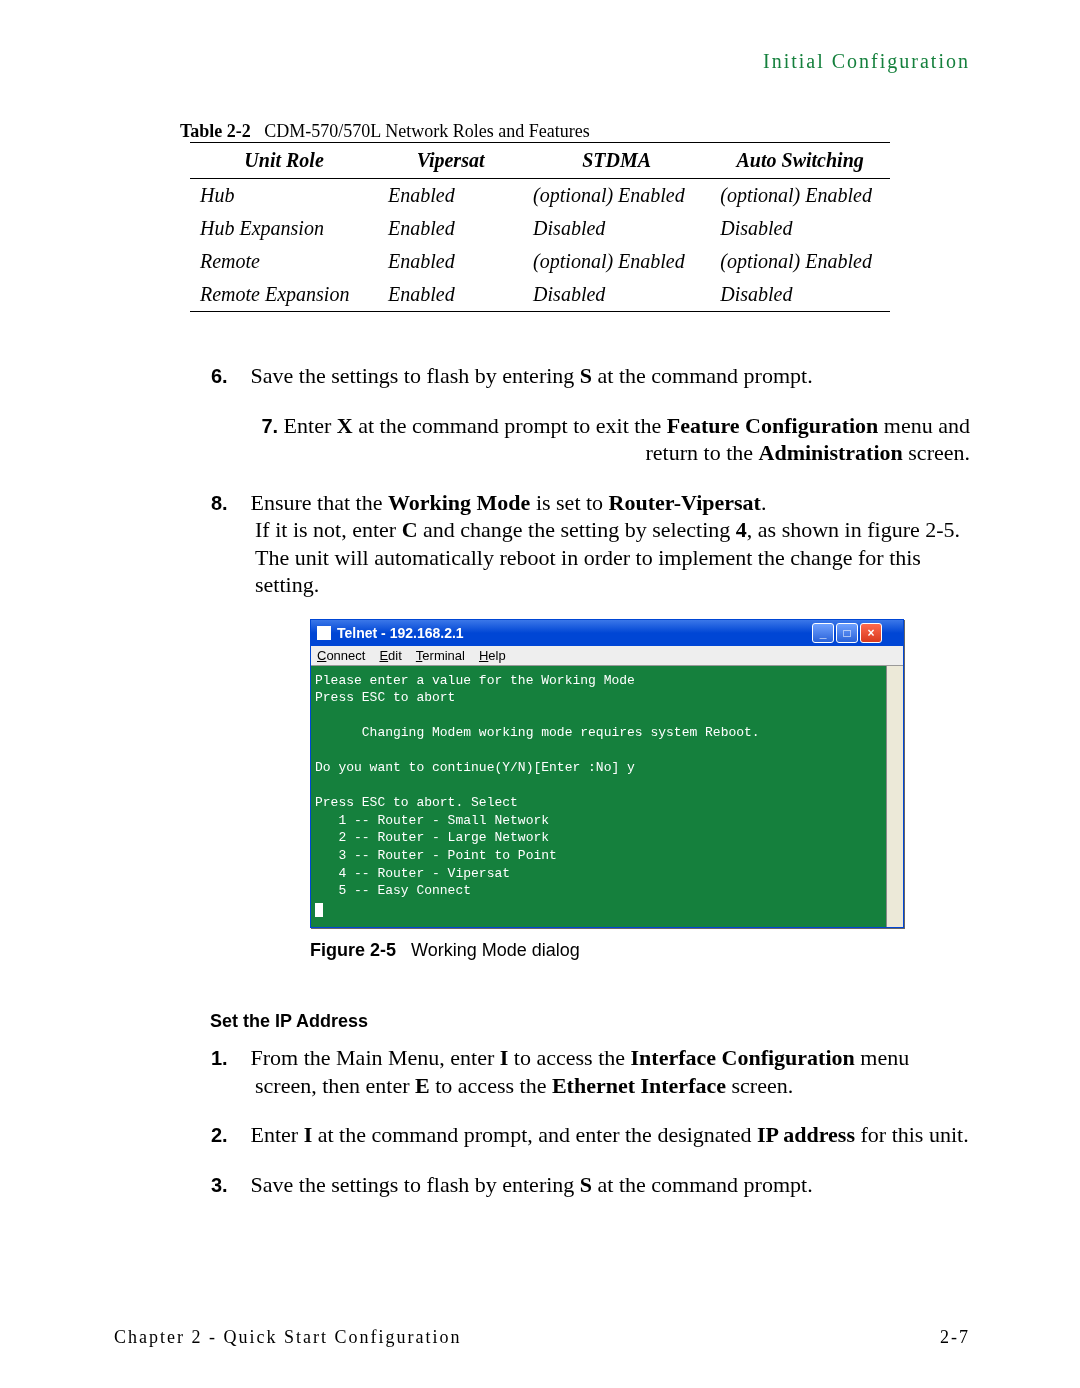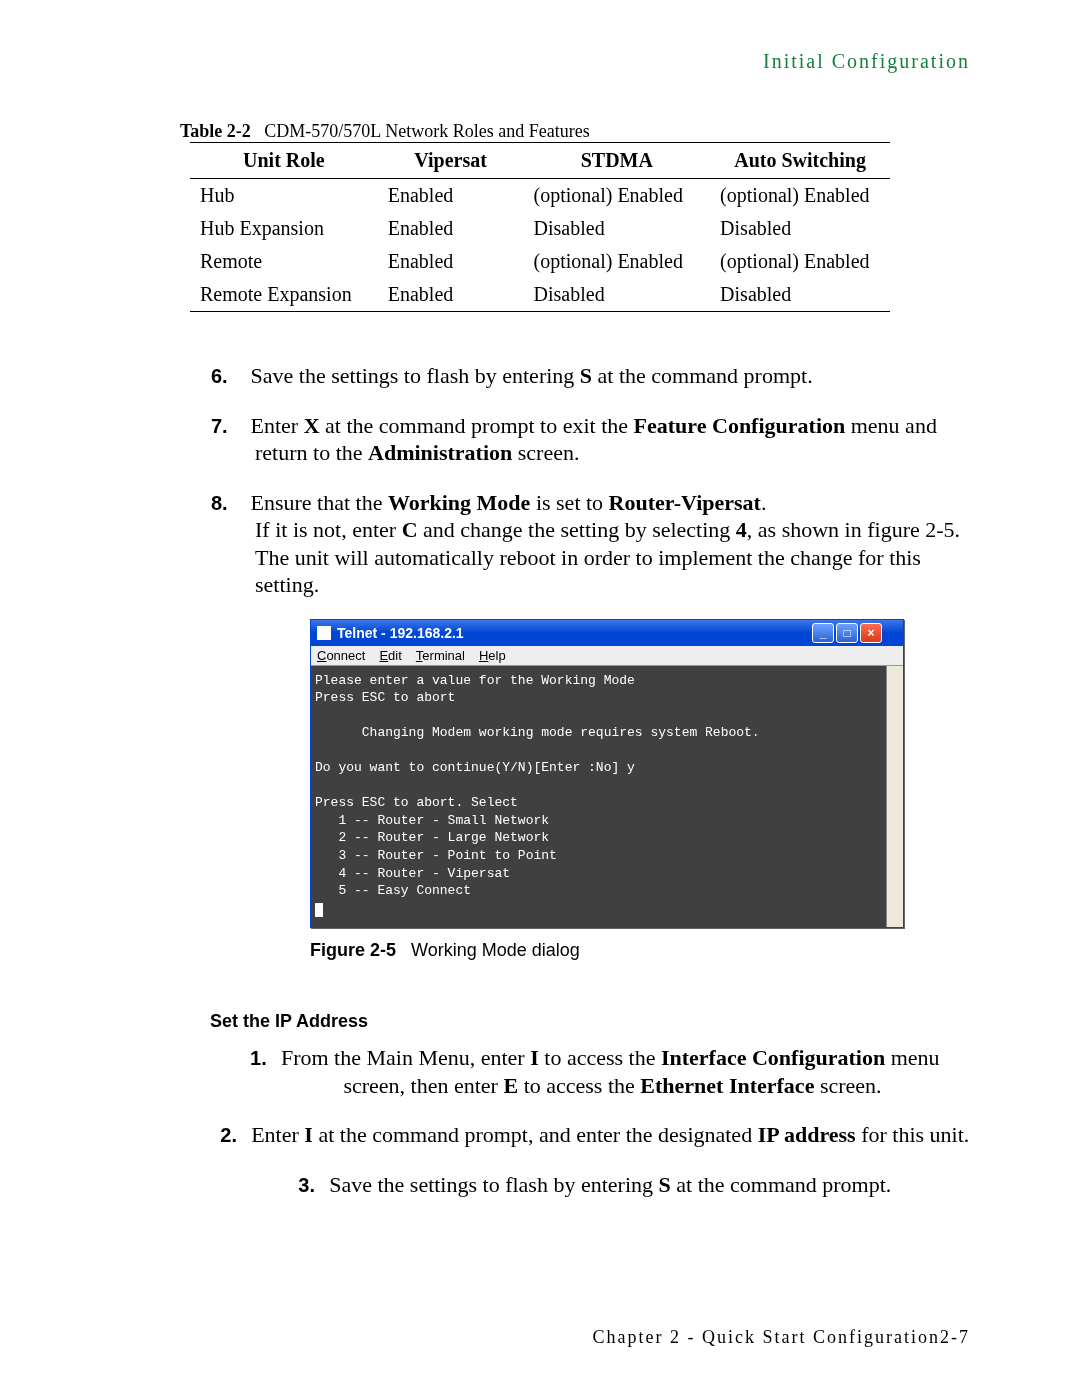--- a/index.html
+++ b/index.html
@@ -33,20 +33,21 @@
   }
   .table-caption .bold {
     font-weight: bold;
   }
   table.roles {
     border-collapse: collapse;
     margin: 0 auto;
     width: 700px;
     font-family: "Times New Roman", serif;
     font-size: 20px;
+    font-style: italic;
   }
   table.roles th {
     border-top: 1px solid #000;
     border-bottom: 1px solid #000;
     padding: 6px 10px;
     font-weight: bold;
     text-align: center;
   }
   table.roles td {
     padding: 5px 10px;
@@ -114,21 +115,21 @@
     font-size: 13px;
     padding: 2px 6px;
     border-bottom: 1px solid #999;
     display: flex;
     gap: 14px;
     text-align: right;
   }
   .telnet-menubar span { cursor: default; }
   .telnet-menubar span u { text-decoration: underline; }
   .telnet-body {
-    background: #404040;
+    background: #15803d;
     color: #fff;
     font-family: "Courier New", monospace;
     font-size: 13px;
     line-height: 1.35;
     padding: 6px 4px 10px 4px;
     white-space: pre;
     min-height: 210px;
     position: relative;
   }
   .telnet-scrollbar {
@@ -160,24 +161,24 @@
   .figure-caption .bold { font-weight: bold; }
   h2.section {
     font-family: Arial, Helvetica, sans-serif;
     font-weight: bold;
     font-size: 18px;
     margin: 50px 0 12px 100px;
   }
   .footer {
     position: absolute;
     bottom: 40px;
-    left: 104px;
+    left: 114px;
     right: 110px;
     display: flex;
-    justify-content: flex-end;
+    justify-content: space-between;
     font-family: "Times New Roman", serif;
     font-size: 18px;
     letter-spacing: 2px;
   }
   
   .figblock { margin-left: 145px; }
 </style>
 </head>
 <body>
 
@@ -226,21 +227,21 @@
       </tr>
     </tbody>
   </table>
 
   <div class="steps" style="list-style:none;">
     <div style="margin:50px 0 0 0; padding:0 0 0 145px; font-size:22px; line-height:1.25;">
       <div style="margin-bottom:22px;">
         <span class="num" style="font-weight:bold;display:inline-block;width:34px;margin-left:-44px;font-family:Arial;font-size:20px;">6.</span>
         <span class="body"><span>Save the settings to flash by entering </span><strong>S</strong><span> at the command prompt.</span></span>
       </div>
-      <div style="margin-bottom:22px;">
+      <div style="margin-bottom:22px;text-align:right;">
         <span class="num" style="font-weight:bold;display:inline-block;width:34px;margin-left:-44px;font-family:Arial;font-size:20px;">7.</span>
         <span class="body"><span>Enter </span><strong>X</strong><span> at the command prompt to exit the </span><strong>Feature Configuration</strong><span> menu and return to the </span><strong>Administration</strong><span> screen.</span></span>
       </div>
       <div style="margin-bottom:10px;">
         <span class="num" style="font-weight:bold;display:inline-block;width:34px;margin-left:-44px;font-family:Arial;font-size:20px;">8.</span>
         <span class="body"><span>Ensure that the </span><strong>Working Mode</strong><span> is set to </span><strong>Router-Vipersat</strong><span>.</span><br><span>If it is not, enter </span><strong>C</strong><span> and change the setting by selecting </span><strong>4</strong><span>, as shown in figure 2-5. The unit will automatically reboot in order to implement the change for this setting.</span></span>
       </div>
     </div>
   </div>
 
@@ -280,21 +281,21 @@
     </div>
 
     <div class="figure-caption">
       <span class="bold">Figure 2-5</span>
       &nbsp;&nbsp;<span>Working Mode dialog</span>
     </div>
   </div>
 
   <h2 class="section">Set the IP Address</h2>
 
-  <div style="padding:0 0 0 145px; font-size:22px; line-height:1.25;text-align:center;">
+  <div style="padding:0 0 0 145px; font-size:22px; line-height:1.25;">
     <div style="margin-bottom:22px;">
       <span class="num" style="font-weight:bold;display:inline-block;width:34px;margin-left:-44px;font-family:Arial;font-size:20px;">1.</span>
       <span class="body"><span>From the Main Menu, enter </span><strong>I</strong><span> to access the </span><strong>Interface Configuration</strong><span> menu screen, then enter </span><strong>E</strong><span> to access the </span><strong>Ethernet Interface</strong><span> screen.</span></span>
     </div>
     <div style="margin-bottom:22px;">
       <span class="num" style="font-weight:bold;display:inline-block;width:34px;margin-left:-44px;font-family:Arial;font-size:20px;">2.</span>
       <span class="body"><span>Enter </span><strong>I</strong><span> at the command prompt, and enter the designated </span><strong>IP address</strong><span> for this unit.</span></span>
     </div>
     <div style="margin-bottom:22px;">
       <span class="num" style="font-weight:bold;display:inline-block;width:34px;margin-left:-44px;font-family:Arial;font-size:20px;">3.</span>

